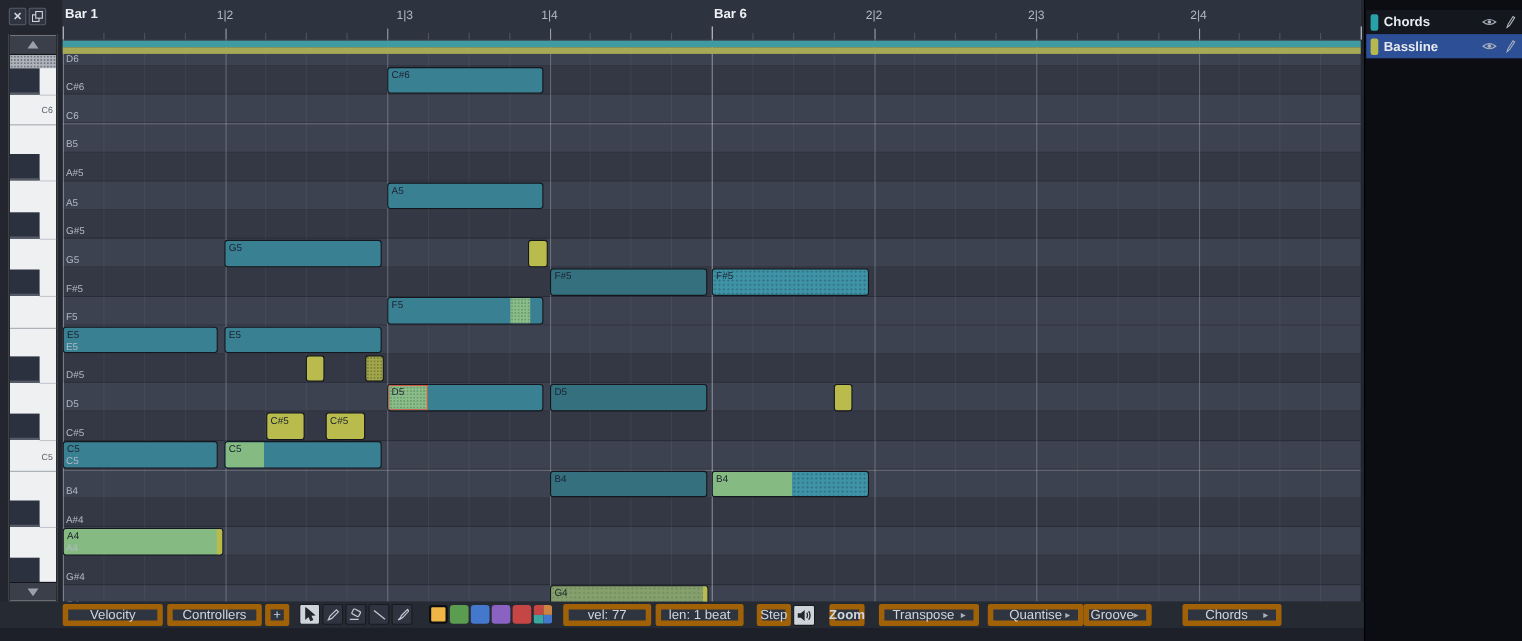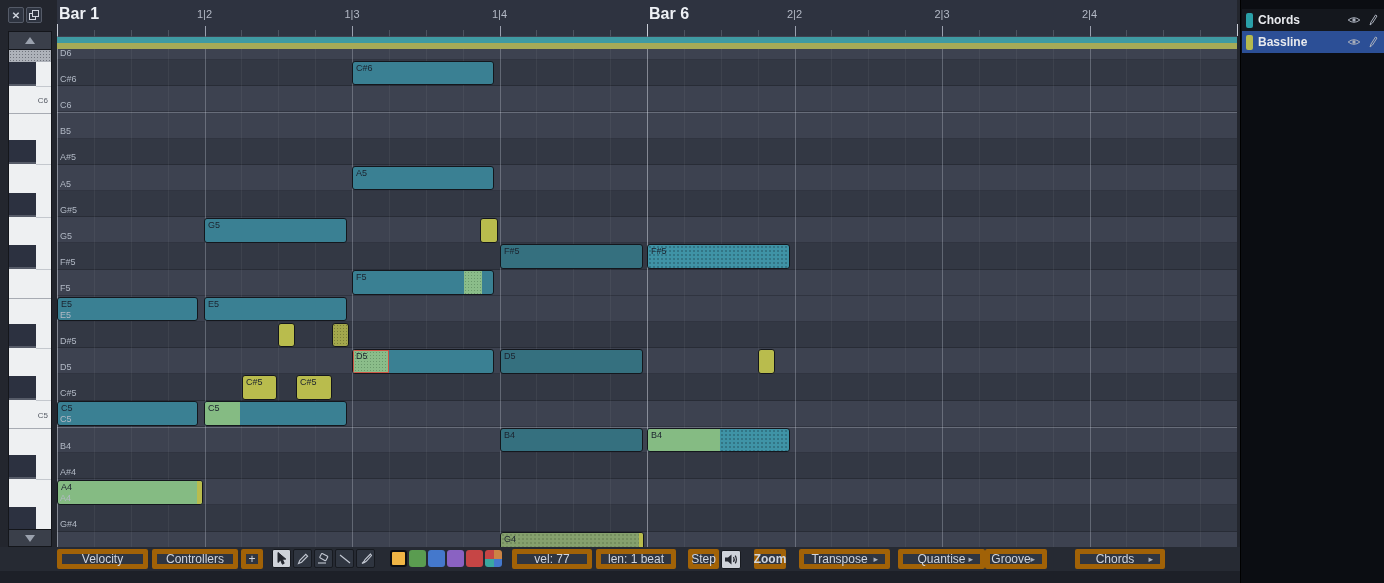--- a/index.html
+++ b/index.html
@@ -6,21 +6,21 @@
   .app{position:relative;width:1384px;height:583px;background:#23262e;overflow:hidden;
        font-family:"Liberation Sans",sans-serif;-webkit-font-smoothing:antialiased;}
 
   
   .winbtn{position:absolute;top:7px;width:16px;height:16px;background:#2e3440;border:1px solid #555b68;
           border-radius:2px;color:#cfd4dd;display:flex;align-items:center;justify-content:center;
           font-size:10px;font-weight:bold;cursor:default;box-sizing:border-box;}
 
   
   .ruler{position:absolute;left:57px;top:0;width:1180px;height:36px;background:#2e3340;z-index:20;}
-  .ruler .barlab{position:absolute;top:5px;font-size:16px;font-weight:bold;color:#eef1f5;white-space:nowrap;}
+  .ruler .barlab{position:absolute;top:5px;font-size:12px;font-weight:bold;color:#eef1f5;white-space:nowrap;}
   .ruler .beatlab{position:absolute;top:8px;font-size:11px;color:#b3b9c5;transform:translateX(-50%);white-space:nowrap;}
   .tick{position:absolute;width:1px;background:#596070;}
 
   
   .strip{position:absolute;left:57px;width:1180px;z-index:19;}
 
   
   .kbd{position:absolute;left:8px;top:31px;width:44px;height:516px;background:#eef0f2;z-index:15;
        border:1px solid #14161b;box-sizing:border-box;overflow:hidden;}
   .kbd .scrollbtn{position:absolute;left:0;width:100%;height:18px;background:#3a3f4a;z-index:9;
@@ -119,21 +119,21 @@
       <div class="tick" style="left: 921.875px; top: 30px; height: 6px; background: rgb(77, 83, 96);"></div>
       <div class="tick" style="left: 958.75px; top: 30px; height: 6px; background: rgb(77, 83, 96);"></div>
       <div class="tick" style="left: 995.625px; top: 30px; height: 6px; background: rgb(77, 83, 96);"></div>
       <div class="tick" style="left: 1032.5px; top: 26px; height: 10px; background: rgb(154, 160, 174);"></div>
       <div class="tick" style="left: 1069.38px; top: 30px; height: 6px; background: rgb(77, 83, 96);"></div>
       <div class="tick" style="left: 1106.25px; top: 30px; height: 6px; background: rgb(77, 83, 96);"></div>
       <div class="tick" style="left: 1143.12px; top: 30px; height: 6px; background: rgb(77, 83, 96);"></div>
       <div class="tick" style="left: 1180px; top: 24px; height: 12px; background: rgb(200, 204, 214);"></div>
       <div class="barlab" style="left: 2px;">Bar 1</div>
       <div class="beatlab" style="left: 147.5px;">1|2</div>
-      <div class="beatlab" style="left: 295px; text-align: center;">1|3</div>
+      <div class="beatlab" style="left: 311px; text-align: center;">1|3</div>
       <div class="beatlab" style="left: 442.5px;">1|4</div>
       <div class="barlab" style="left: 592px;">Bar 6</div>
       <div class="beatlab" style="left: 737.5px;">2|2</div>
       <div class="beatlab" style="left: 885px;">2|3</div>
       <div class="beatlab" style="left: 1032.5px;">2|4</div>
     </div>
 
   <div class="grid" id="grid">
       <div class="grow" style="top: 33.8px; height: 26.2px;"></div>
       <div class="grow sharp" style="top: 60px; height: 26.2px;"></div>

